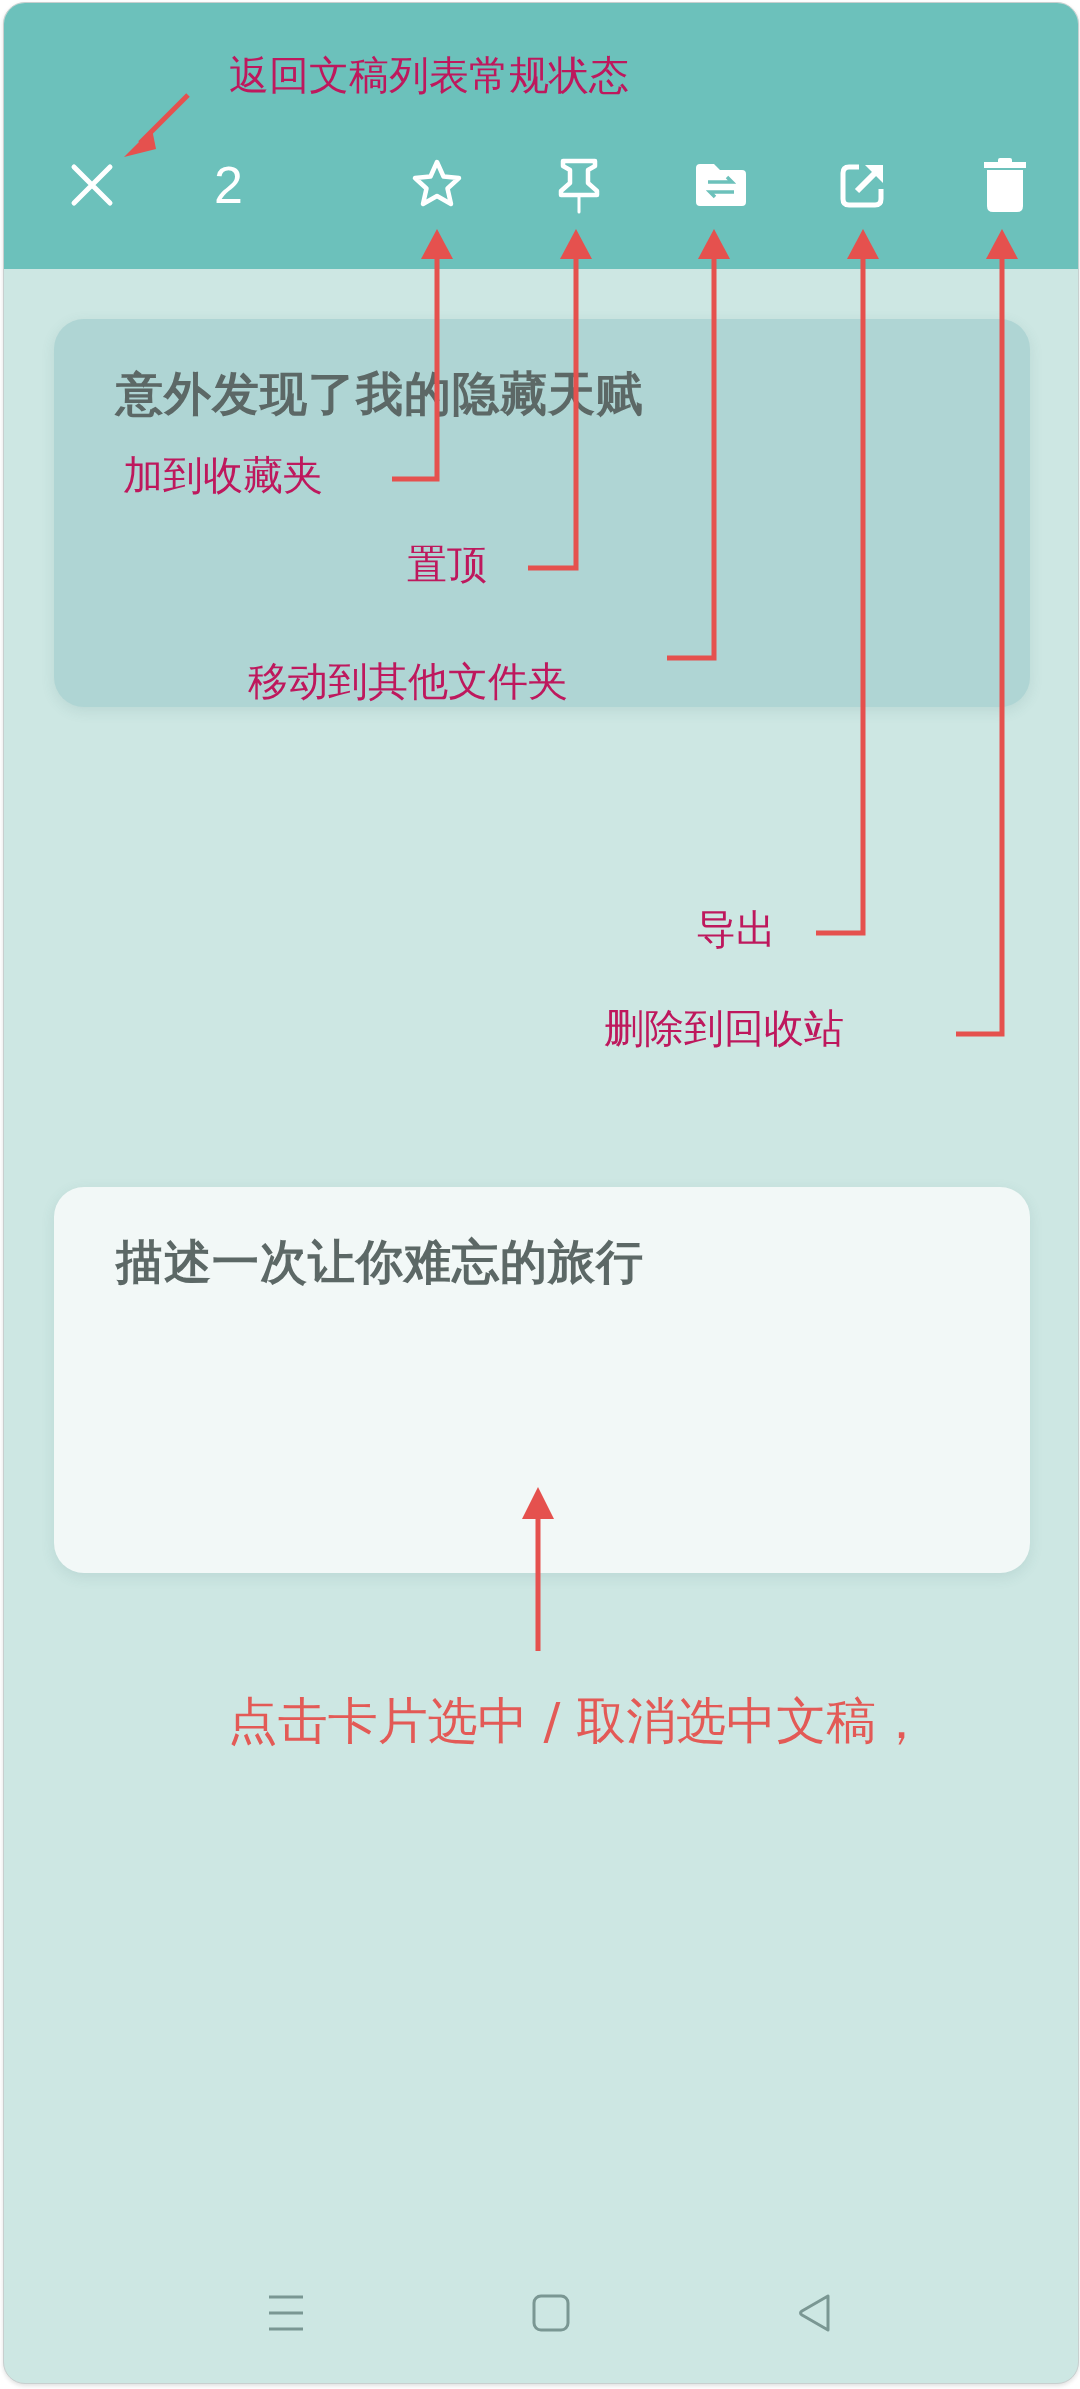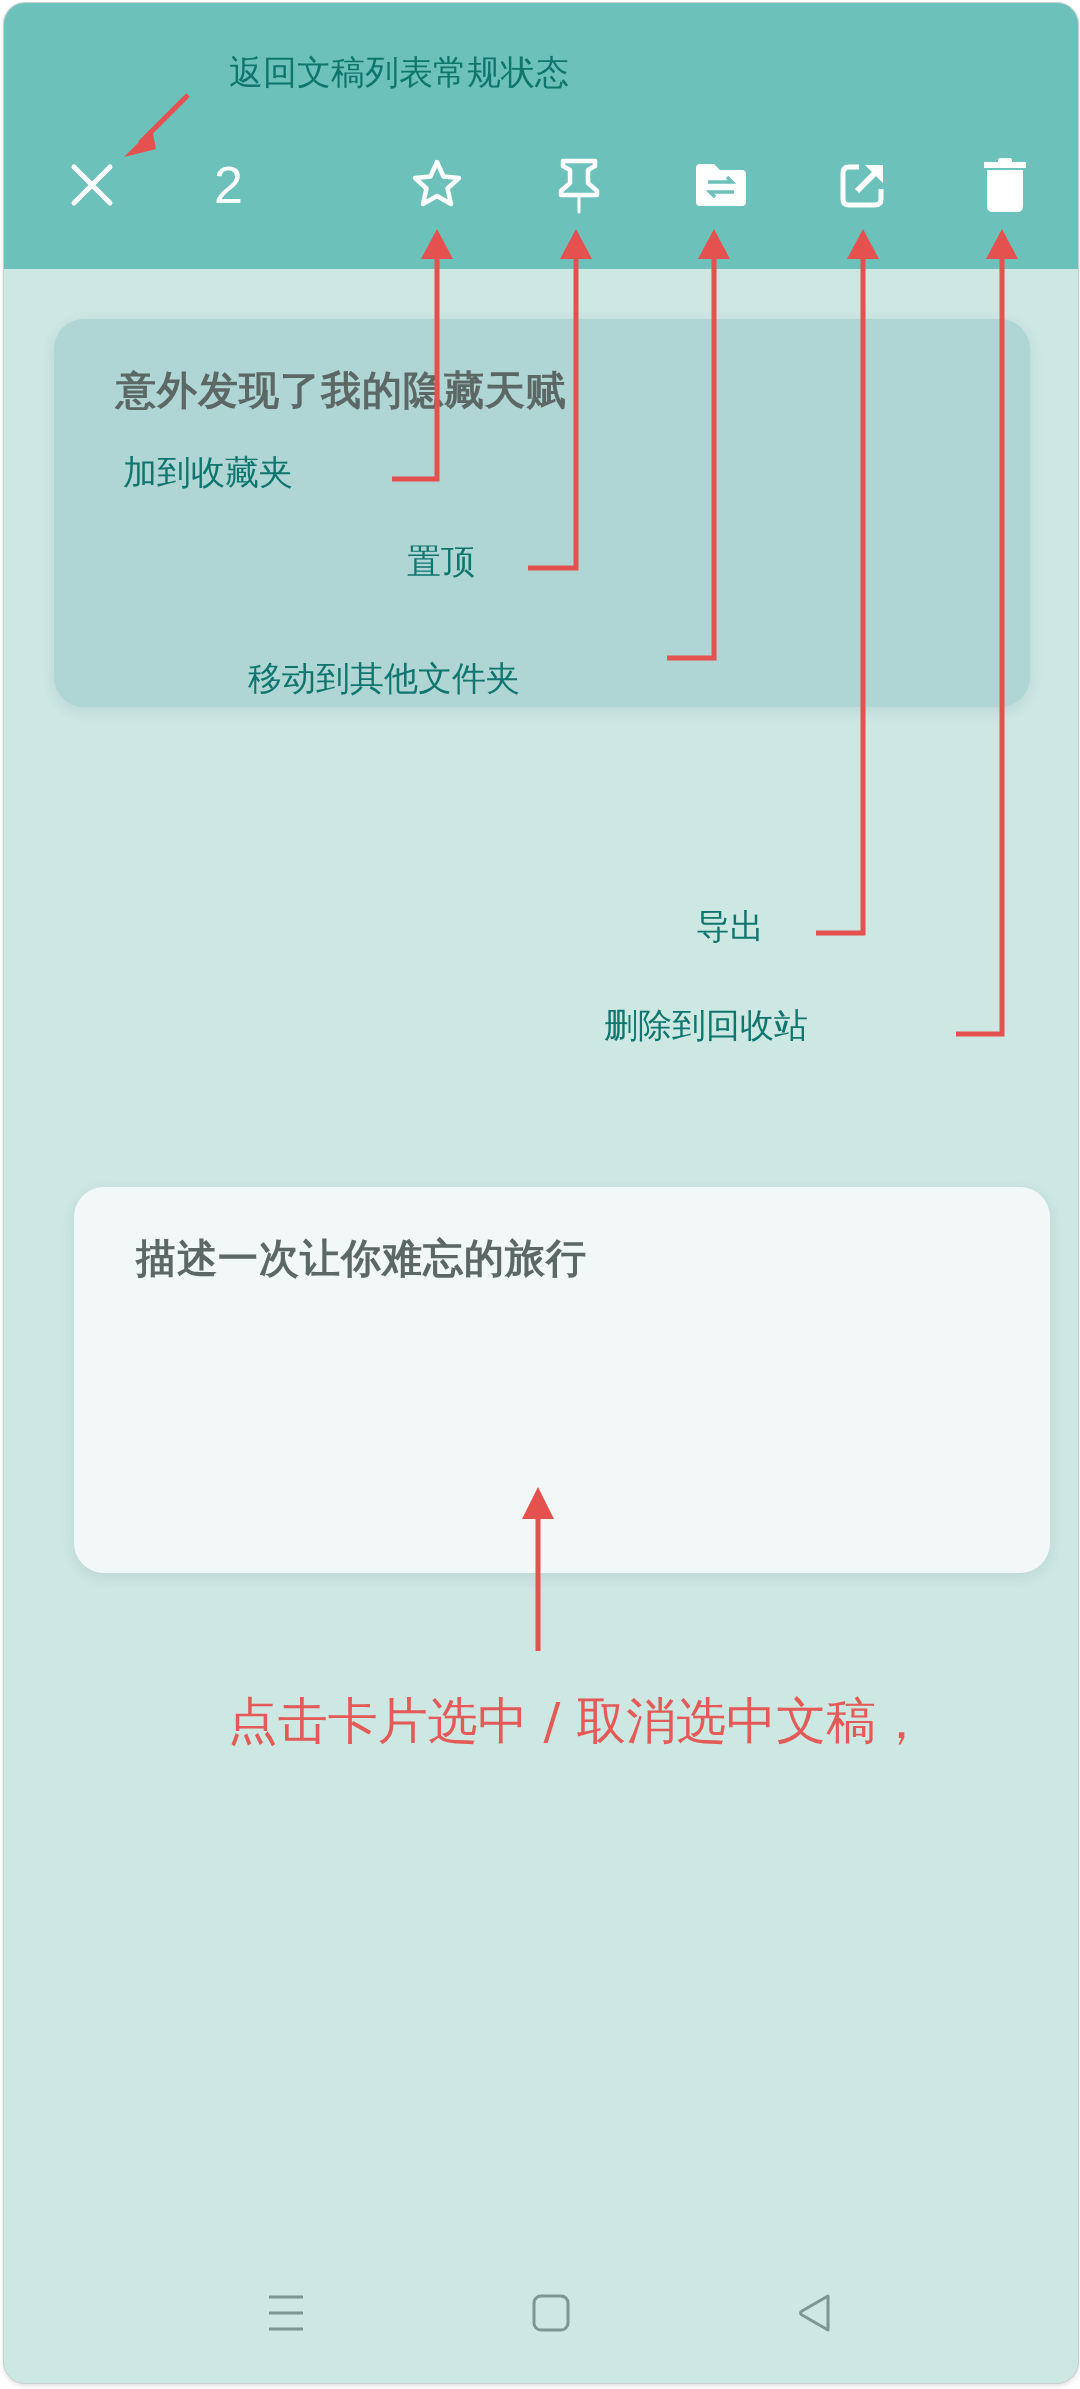--- a/index.html
+++ b/index.html
@@ -21,27 +21,27 @@
   }
   .count {
     position:absolute; left:210px; top:150px; height:64px; line-height:64px;
     font-size:52px; color:#ffffff; font-family:"Liberation Sans", sans-serif;
   }
   .card {
     position:absolute; left:50px; width:976px; border-radius:30px;
     box-shadow: 0 4px 14px rgba(60,110,105,0.12);
   }
   .card.selected { background:#afd5d4; }
-  .card.normal { background:#f2f8f7;margin-left:20px; }
+  .card.normal { background:#f2f8f7; }
   .card-title {
-    position:absolute; left:62px; top:44px; font-size:40px; font-weight:bold; color:#5c6866;
+    position:absolute; left:62px; top:44px; font-size:47px; font-weight:bold; color:#5c6866;
     letter-spacing:1px;
   }
   .ann {
-    position:absolute; color:#0f766e; font-size:34px; white-space:nowrap; line-height:1;
+    position:absolute; color:#be185d; font-size:40px; white-space:nowrap; line-height:1;
     font-family:"DejaVu Sans", sans-serif;
   }
   .ann.center { color:#e35a56; font-size:50px; text-align:center; line-height:68px; }
   svg.overlay { position:absolute; left:0; top:0; pointer-events:none; }
   .navbar { position:absolute; left:0; bottom:0; width:100%; height:140px; }
   .nav-btn { position:absolute; top:30px; width:80px; height:80px; display:flex; align-items:center; justify-content:center; }
 </style>
 </head>
 <body>
 

